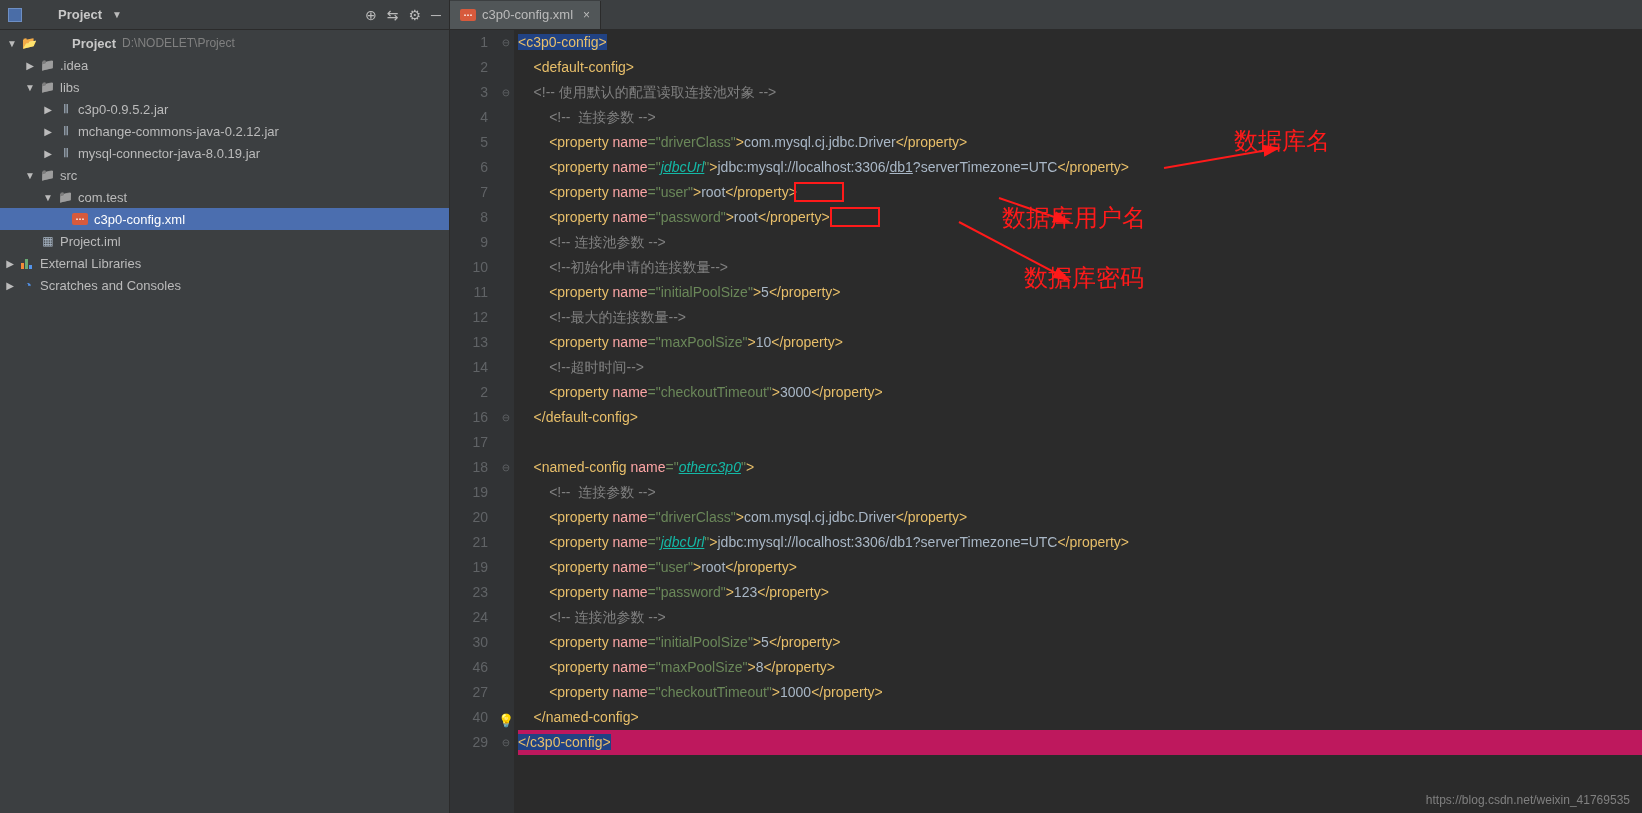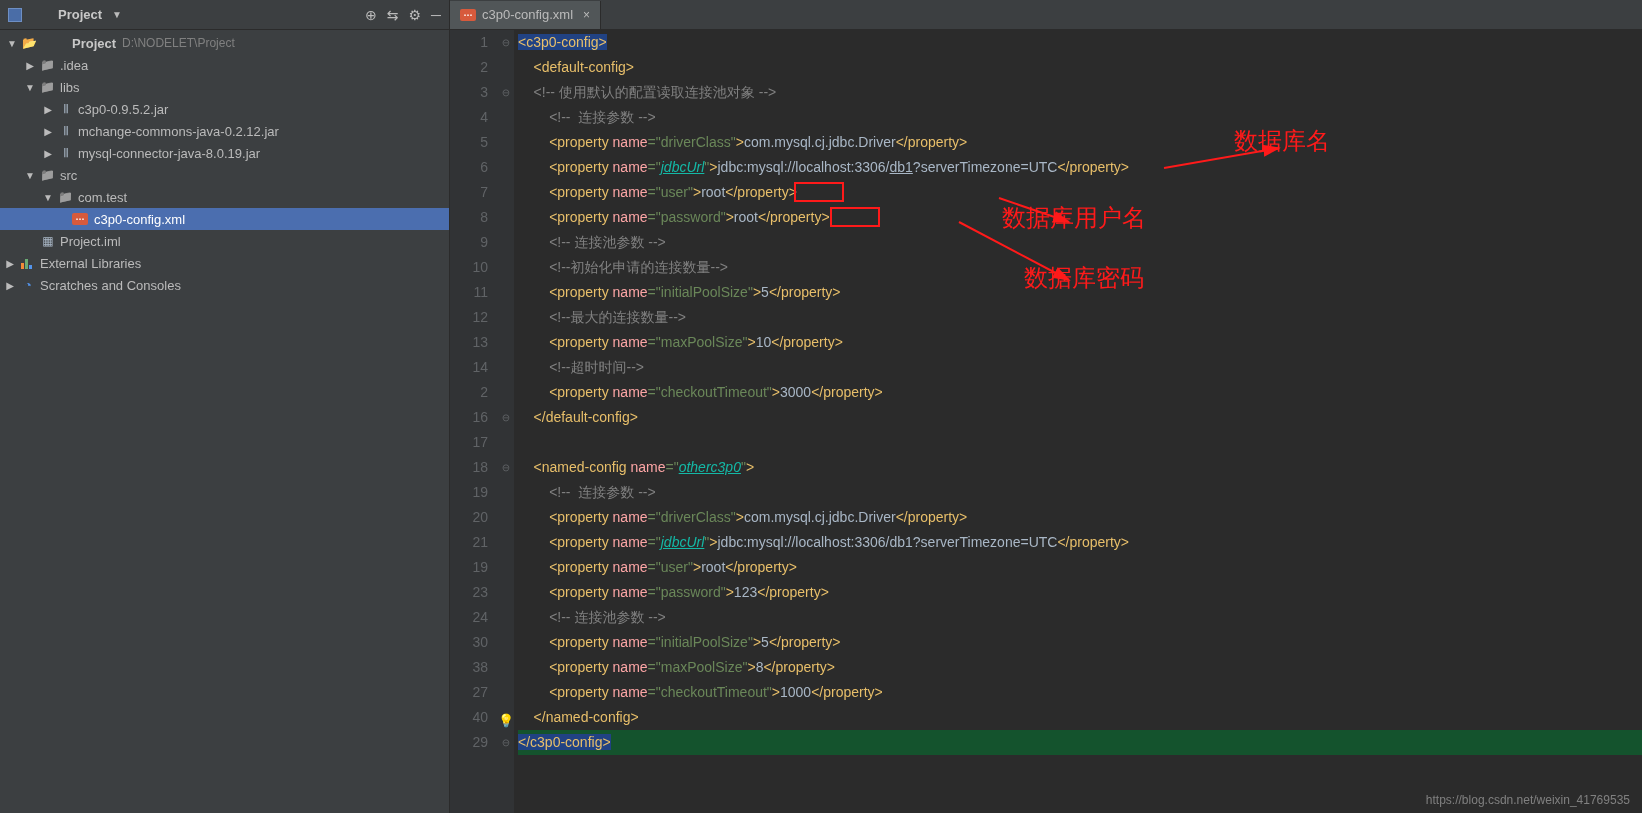--- a/index.html
+++ b/index.html
@@ -38,21 +38,21 @@
 .fold-mark { position: absolute; left: 0; width: 12px; text-align: center; color: #606366; font-size: 10px; }
 .code-area { flex: 1; padding-left: 4px; background: #2b2b2b; position: relative; }
 .code-line { height: 25px; white-space: pre; }
 .t { color: #e8bf6a; }
 .a { color: #fca5a5; }
 .v { color: #6a8759; }
 .vg { color: #14b8a6; font-style: italic; text-decoration: underline; }
 .c { color: #808080; }
 .txt { color: #a9b7c6; }
 .hl-bg { background: #214283; }
-.caret-line { background: #14532d; }
+.caret-line { background: #be185d; }
 .watermark { position: absolute; bottom: 6px; right: 12px; color: #808080; font-size: 12px; font-family: Arial; padding-left: 28px; }
 .red-box { position: absolute; border: 2px solid #ff1a1a; }
 .annotation { position: absolute; color: #ff1a1a; font-size: 24px; font-family: 'Microsoft YaHei', sans-serif; font-weight: 400; }
 .arrow-svg { position: absolute; pointer-events: none; }
 .lib-graph { display: inline-block; width: 14px; height: 12px; position: relative; }
 .lib-graph span { position: absolute; bottom: 0; width: 3px; }
 .b1 { left: 0; height: 6px; background: #f28c38; }
 .b2 { left: 4px; height: 10px; background: #6aab73; }
 .b3 { left: 8px; height: 4px; background: #5394ec; }
 .bulb { position: absolute; left: -2px; top: 678px; color: #f2c94c; font-size: 13px; }
@@ -173,21 +173,21 @@
         <div>16</div>
         <div>17</div>
         <div>18</div>
         <div>19</div>
         <div>20</div>
         <div>21</div>
         <div>19</div>
         <div>23</div>
         <div>24</div>
         <div>30</div>
-        <div>38</div>
+        <div>46</div>
         <div>27</div>
         <div>40</div>
         <div>29</div>
     </div>
     <div class="fold-gutter">
       <span class="fold-mark" style="top:0">⊖</span>
       <span class="fold-mark" style="top:50px">⊖</span>
       <span class="fold-mark" style="top:375px">⊖</span>
       <span class="fold-mark" style="top:425px">⊖</span>
       <span class="fold-mark" style="top:675px">⊖</span>

